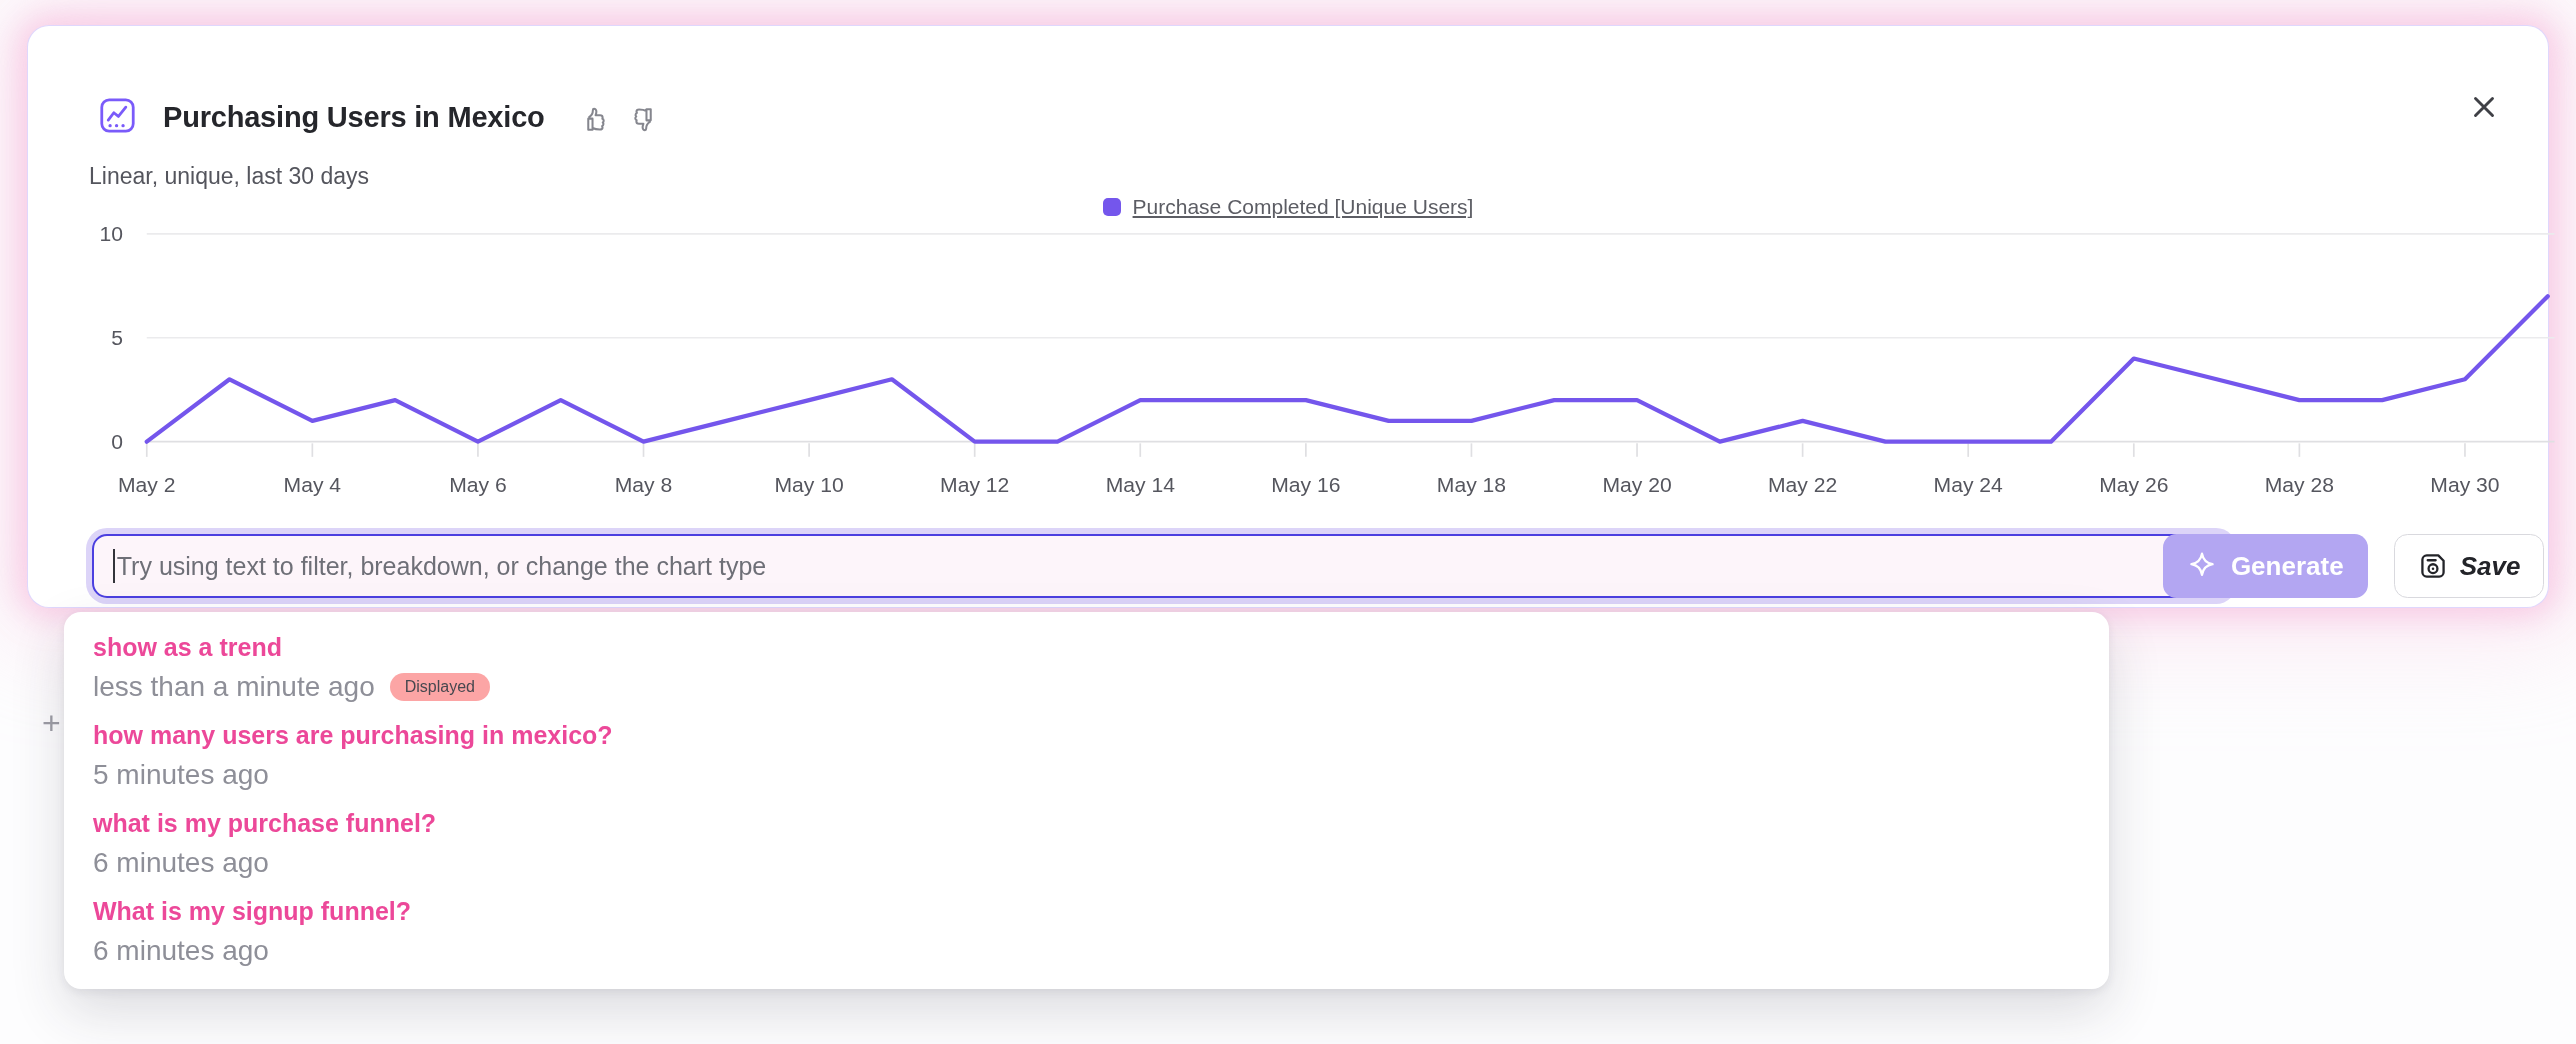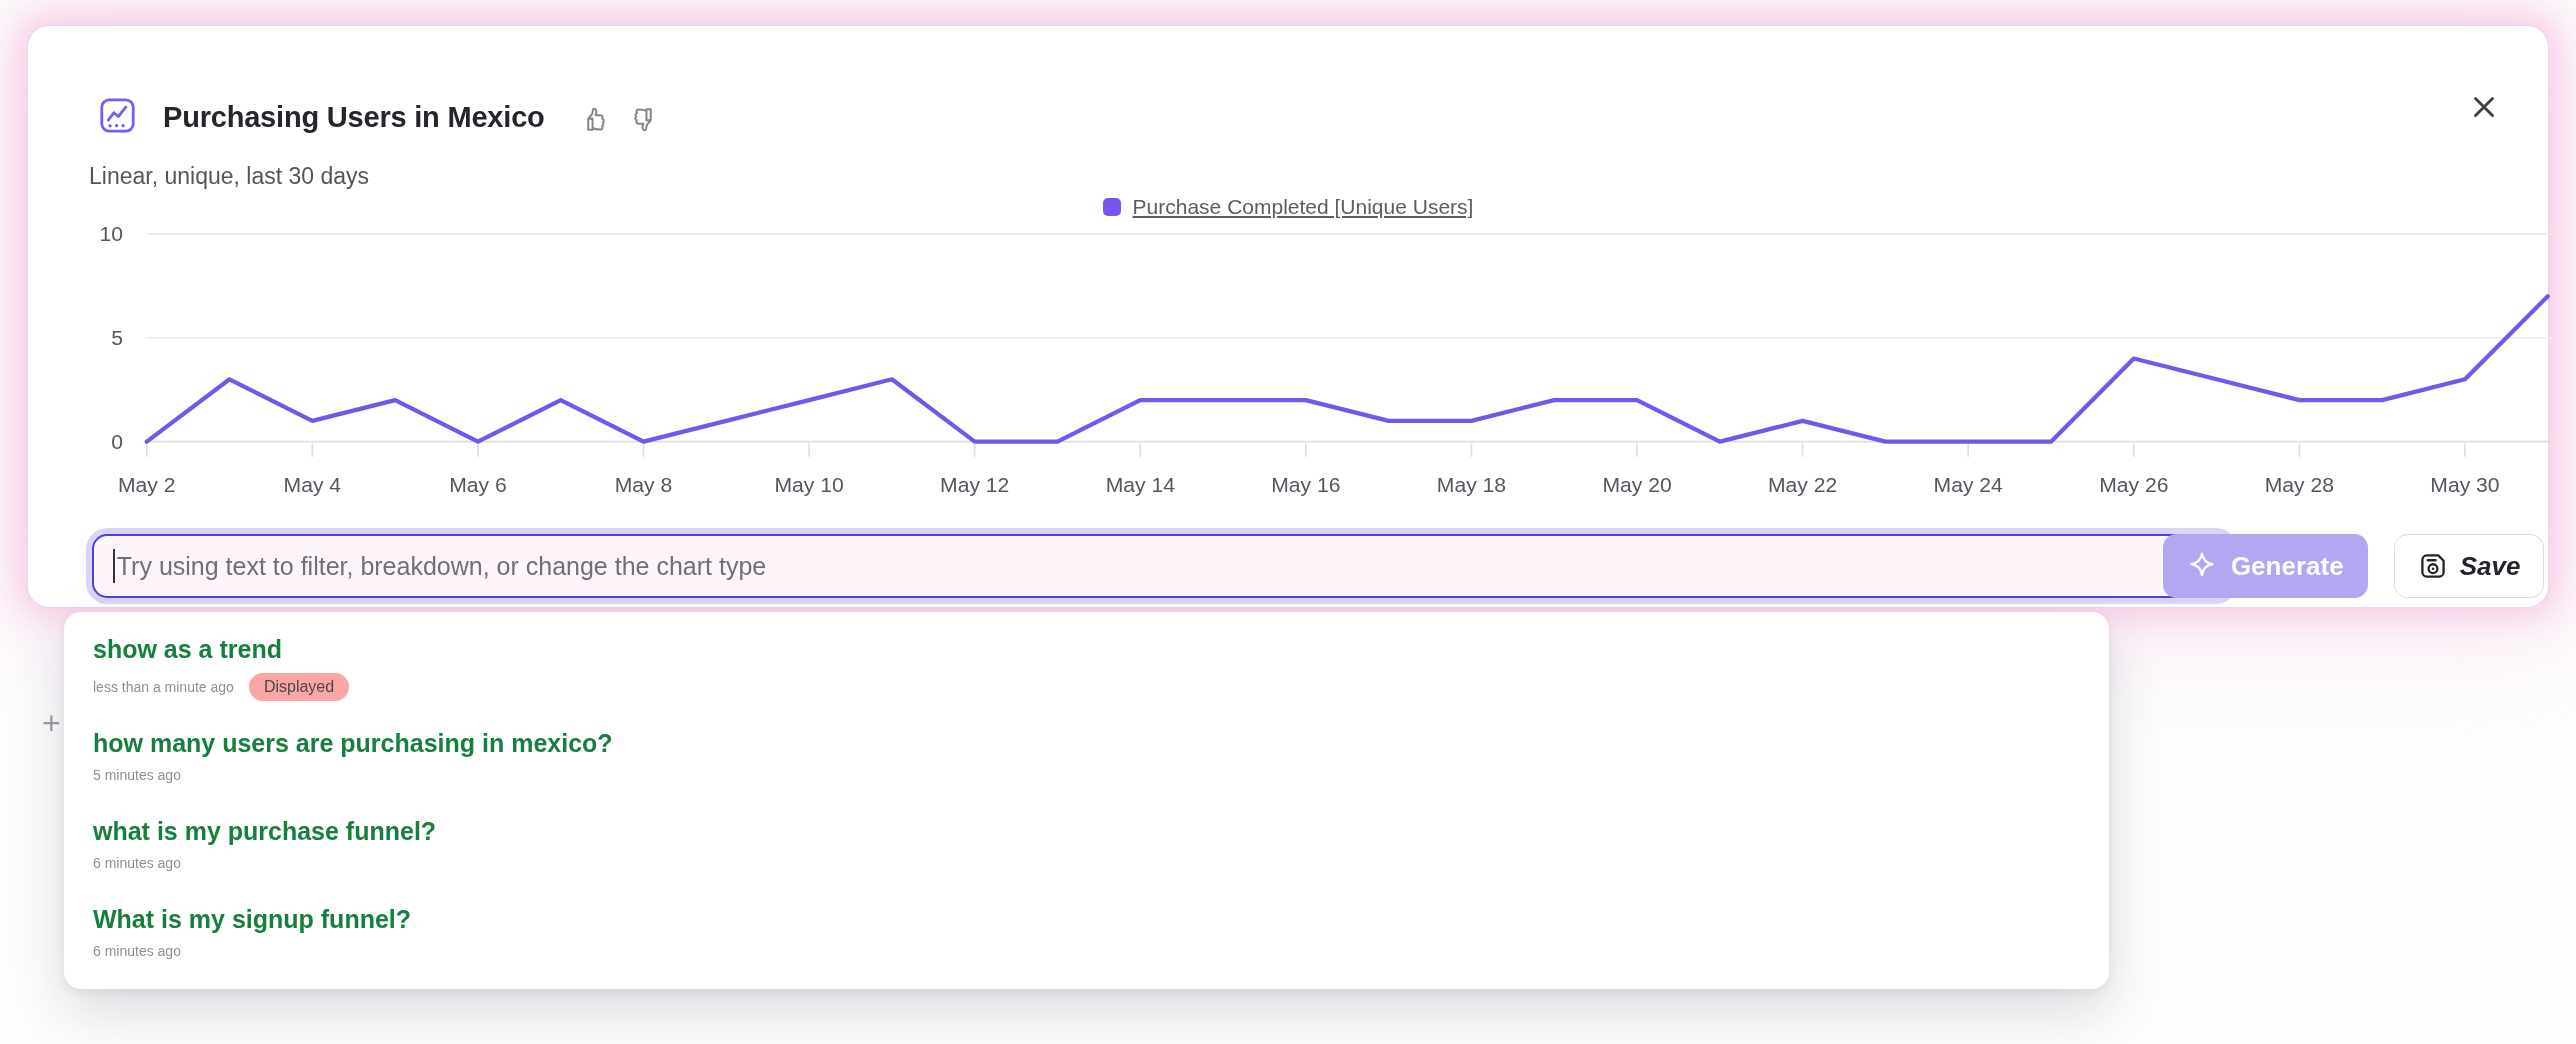--- a/index.html
+++ b/index.html
@@ -52,23 +52,23 @@
               justify-content:center; gap:12px; cursor:pointer; font-family:inherit;font-style:italic; }
 
   
   .plus { position:absolute; left:42px; top:705px; font-size:32px; color:#9d9da5; z-index:1; }
   .dropdown { position:absolute; left:64px; top:612px; width:2045px; height:377px;
               background:#fff; border-radius:17px; z-index:2;
               box-shadow:0 22px 54px rgba(42,42,64,.16), 0 2.5px 8.5px rgba(42,42,64,.08);
               display:flex; flex-direction:column; padding:12px 0; }
   .dd-item { height:88px; padding:0 29px; display:flex; flex-direction:column;
              justify-content:center; gap:8.5px; cursor:pointer; }
-  .dd-query { font-size:25px; font-weight:600; color:#15803d; }
+  .dd-query { font-size:25px; font-weight:600; color:#ec4899; }
   .dd-meta { display:flex; align-items:center; gap:15px; }
-  .dd-time { font-size:14px; color:#8e8f98; }
+  .dd-time { font-size:28px; color:#8e8f98; }
   .dd-badge { font-size:16px; color:#47484f; background:#fca5a5; border-radius:844px;
               padding:4.2px 15px; line-height:1.2;text-align:right; }
 </style>
 </head>
 <body>
 
 <div id="stage">
   <div class="glow"></div>
 
   <div class="card">

